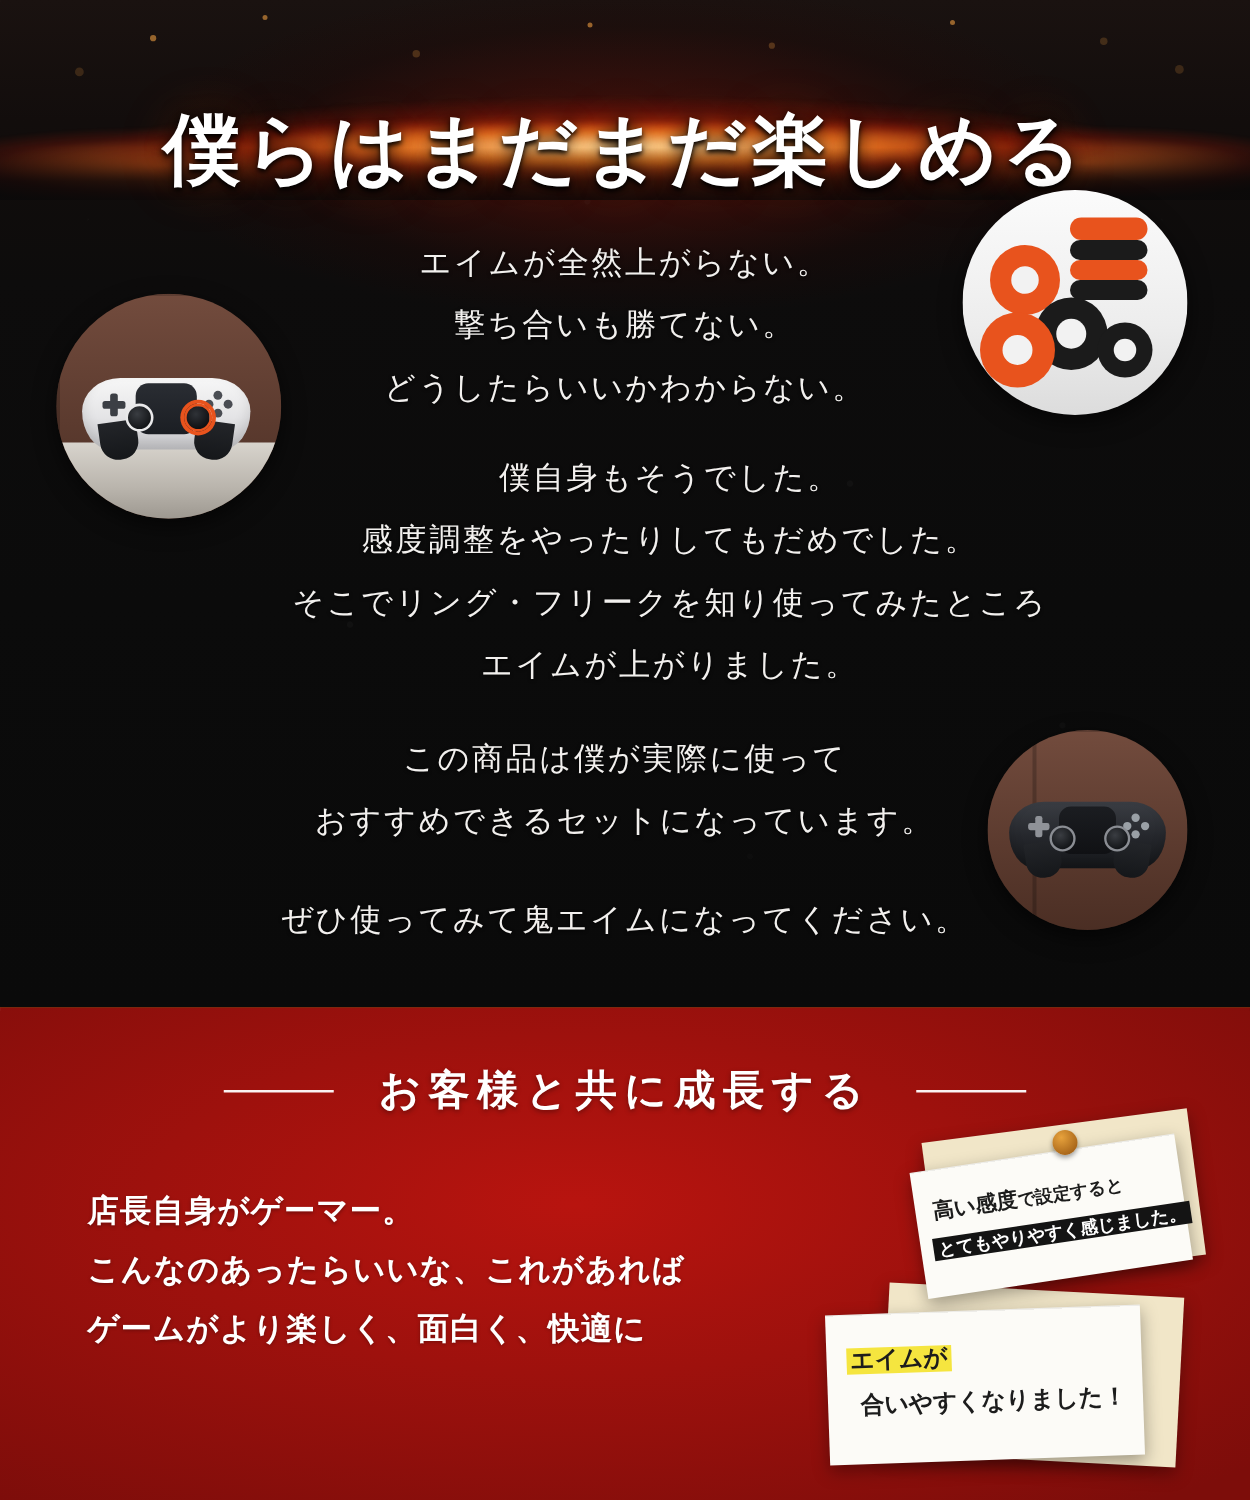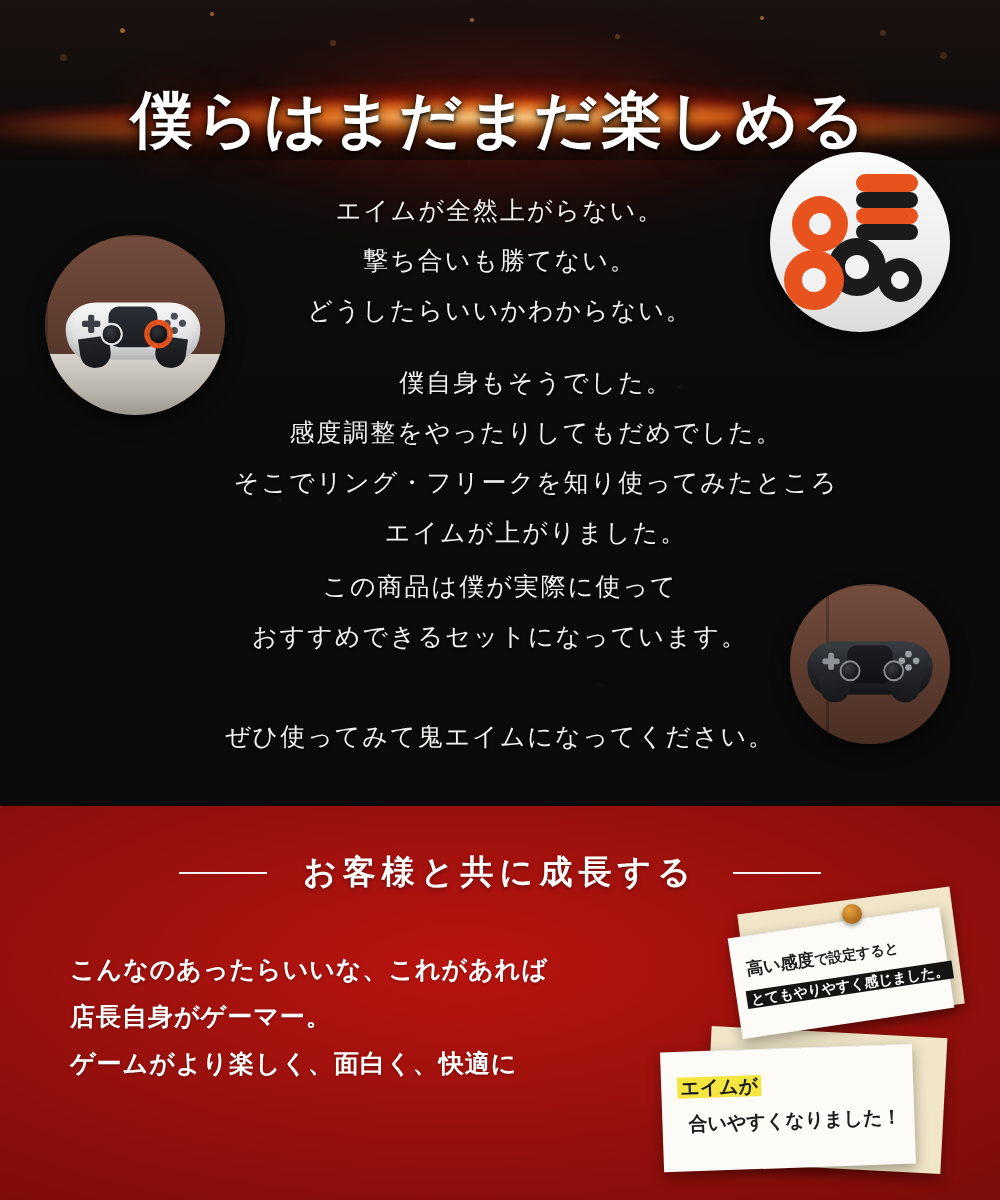--- a/index.html
+++ b/index.html
@@ -457,21 +457,21 @@
       <div>どうしたらいいかわからない。</div>
     </div>
 
     <div class="copy" style="top:358px;margin-left:36px;">
       <div>僕自身もそうでした。</div>
       <div>感度調整をやったりしてもだめでした。</div>
       <div>そこでリング・フリークを知り使ってみたところ</div>
       <div>エイムが上がりました。</div>
     </div>
 
-    <div class="copy" style="top:562px;">
+    <div class="copy" style="top:584px;font-family:Liberation Mono, monospace;">
       <div>
         <span>この商品は</span><span class="u"><span>僕が実際に使って</span></span>
       </div>
       <div>
         <span class="u"><span>おすすめできるセット</span></span><span>になっています。</span>
       </div>
     </div>
 
     <div class="copy" style="top:712px;">
       <div>ぜひ使ってみて鬼エイムになってください。</div>
@@ -479,22 +479,22 @@
   </section>
 
   <section class="bottom-section">
     <div class="bottom-title-wrap">
       <span class="rule"></span>
       <span class="bottom-title">お客様と共に成長する</span>
       <span class="rule"></span>
     </div>
 
     <div class="bottom-copy">
+      <div>店長自身がゲーマー。</div>
       <div>こんなのあったらいいな、これがあれば</div>
-      <div>店長自身がゲーマー。</div>
       <div>ゲームがより楽しく、面白く、快適に</div>
     </div>
   </section>
 
   <div class="notes">
 
     <div class="note note-cream" style="left:96px; top:4px; width:214px; height:118px; transform:rotate(-7.5deg);"></div>
     <div class="note note-cream" style="left:60px; top:136px; width:236px; height:136px; transform:rotate(3deg);"></div>
 
     <div class="note paper-lines" style="left:86px; top:26px; width:214px; height:102px; transform:rotate(-8.5deg);">

